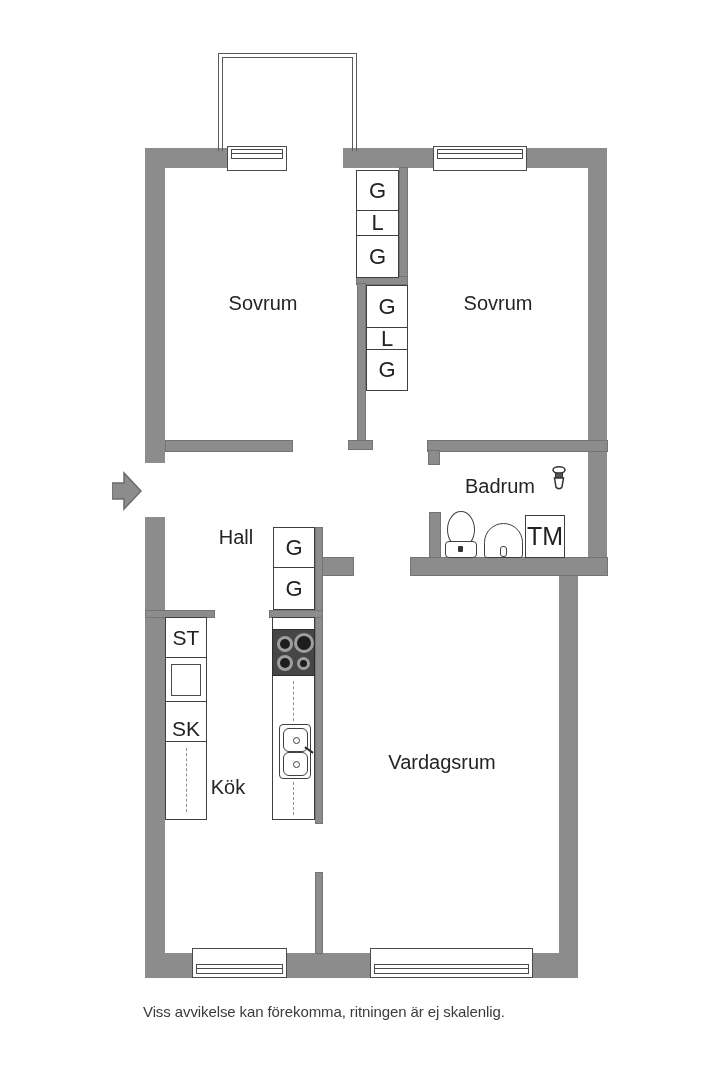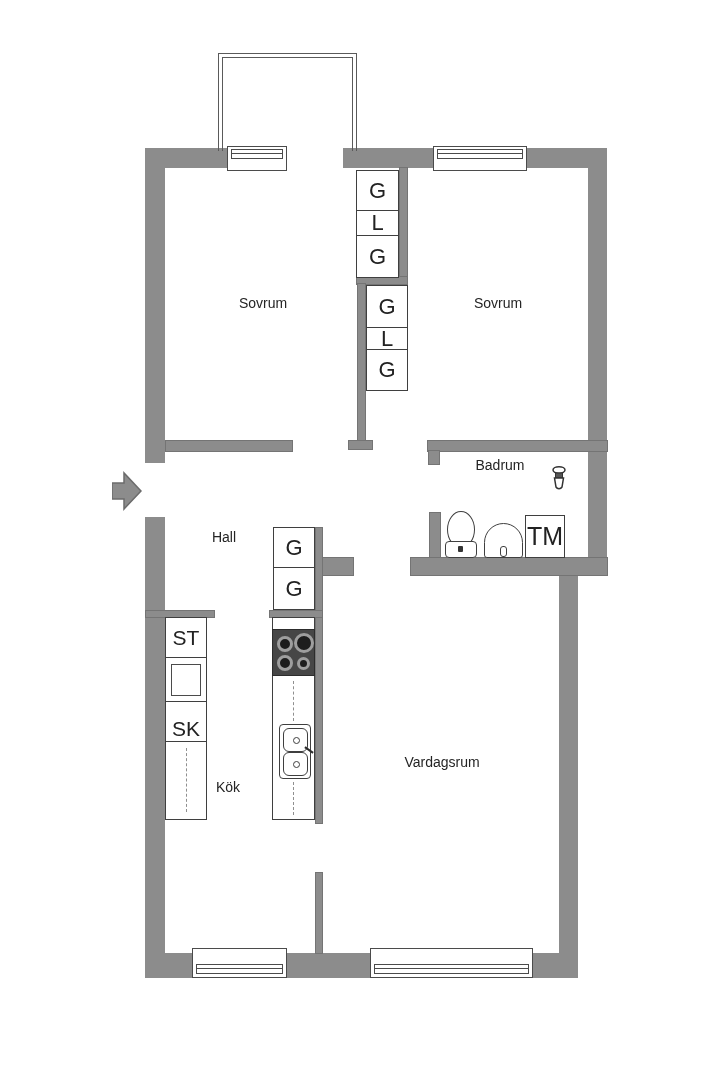--- a/index.html
+++ b/index.html
@@ -16,21 +16,21 @@
   .win .glass::after{content:"";position:absolute;left:0;right:0;top:3px;border-top:1px solid var(--outline);}
   .win.gl-top .glass{top:2px;}
   .win.gl-bot .glass{bottom:3px;}
   .balcony{position:absolute;left:218px;top:53px;width:137px;height:97px;
     border:1px solid #5a5a5a;border-bottom:none;z-index:1;}
   .balcony-inner{position:absolute;left:3px;top:3px;right:3px;bottom:0;
     border:1px solid #5a5a5a;border-bottom:none;}
   .cab{position:absolute;background:#fff;border:1px solid #3f3f3f;box-sizing:border-box;
     display:flex;align-items:center;justify-content:center;z-index:4;}
   .cab-label{font-size:22px;line-height:1;color:#222;}
-  .room-label{position:absolute;transform:translate(-50%,-50%);font-size:14px;
+  .room-label{position:absolute;transform:translate(-50%,-50%);font-size:20px;
     white-space:nowrap;z-index:5;color:#242424;}
   .dash{position:absolute;border-left:1px dashed #8f8f8f;width:0;z-index:5;}
   .stove{position:absolute;left:272px;top:629px;width:43px;height:47px;background:var(--stove);
     border:1px solid #2c2c2c;box-sizing:border-box;z-index:5;}
   .burner{position:absolute;border-radius:50%;background:#1d1d1d;border:3px solid #9e9e9e;box-sizing:border-box;}
   .ksink{position:absolute;left:279px;top:724px;width:32px;height:55px;background:#fff;
     border:1px solid #3f3f3f;border-radius:4px;box-sizing:border-box;z-index:6;}
   .kbowl{position:absolute;left:3px;width:23px;height:22px;border:1px solid #3f3f3f;border-radius:6px;}
   .kdrain{position:absolute;left:9px;top:8px;width:5px;height:5px;border:1px solid #3f3f3f;border-radius:50%;}
   .ktap{position:absolute;left:24px;top:24px;width:10px;height:0;border-top:2px solid #2c2c2c;
@@ -163,19 +163,20 @@
       <span class="cab-label" style="font-size:25px">TM</span>
     </div>
   <svg style="position:absolute;left:550px;top:466px;z-index:4" width="18" height="26" viewBox="0 0 18 26">
     <ellipse cx="9" cy="4" rx="6" ry="3.2" fill="none" stroke="#333" stroke-width="1.5"></ellipse>
     <rect x="5.5" y="7" width="7" height="5" fill="#555" stroke="#333" stroke-width="1"></rect>
     <path d="M4.5 12 h9 l-1.5 9 a3.5 3.5 0 0 1 -6 0 z" fill="#fff" stroke="#333" stroke-width="1.5"></path>
   </svg>
 
   <div class="room-label" style="left:263px;top:303px">Sovrum</div>
   <div class="room-label" style="left:498px;top:303px">Sovrum</div>
-  <div class="room-label" style="left:224px;top:537px">Hall</div>
-  <div class="room-label" style="left:500px;top:465px">Badrum</div>
+  <div class="room-label" style="left:236px;top:537px">Hall</div>
+  <div class="room-label" style="left:500px;top:486px">Badrum</div>
   <div class="room-label" style="left:228px;top:787px">Kök</div>
   <div class="room-label" style="left:442px;top:762px">Vardagsrum</div>
 
+  <div class="note">Viss avvikelse kan förekomma, ritningen är ej skalenlig.</div>
 
 </div>
 
 </body></html>

